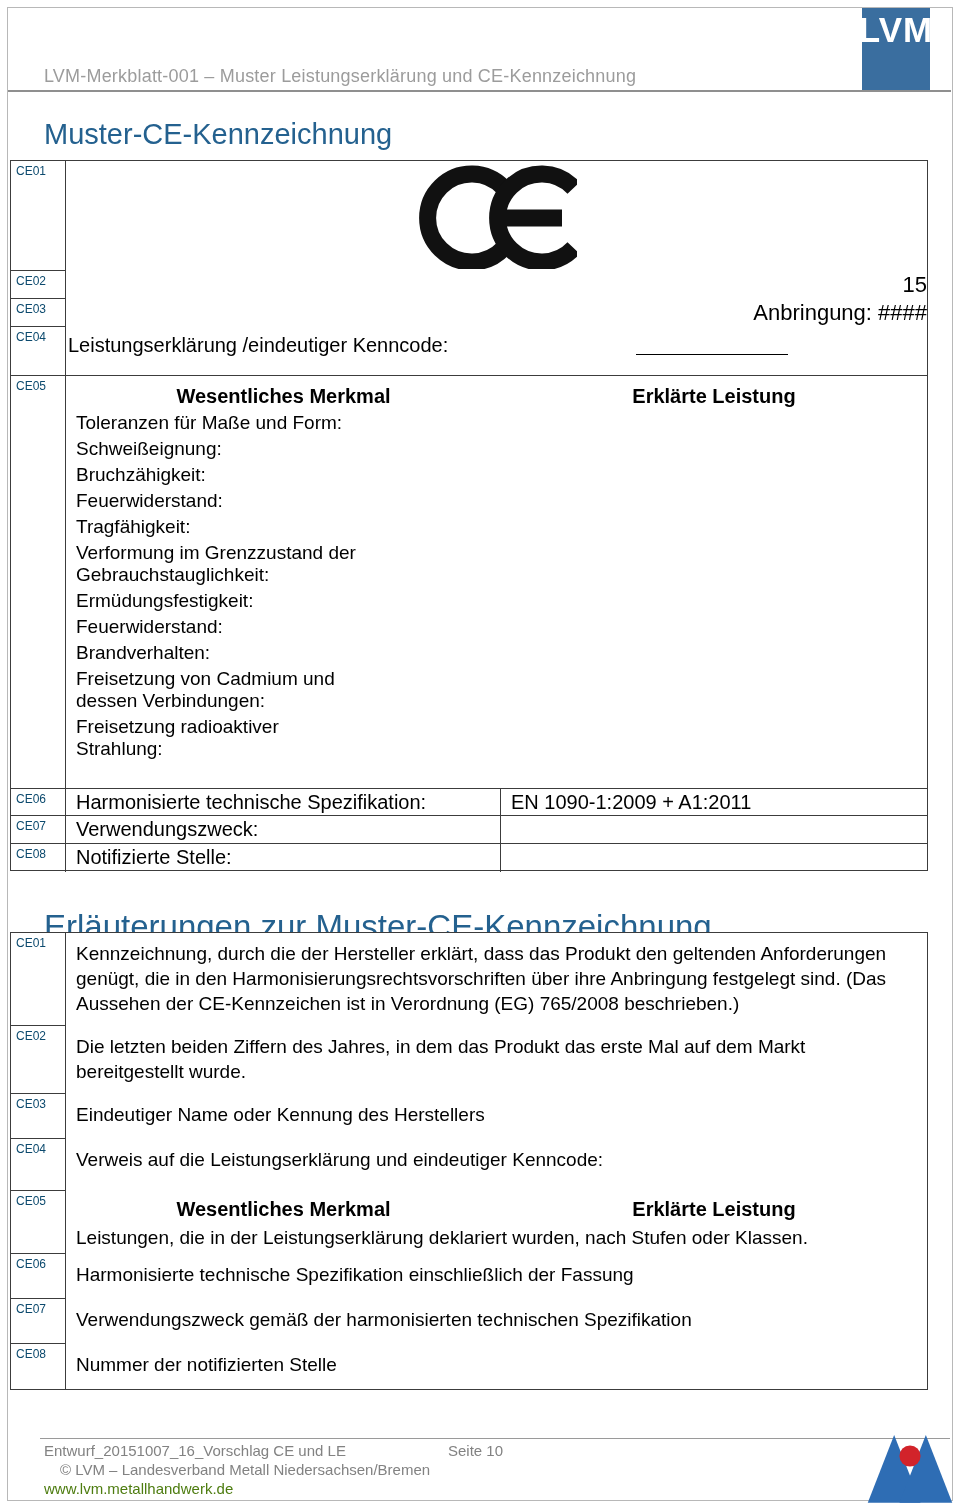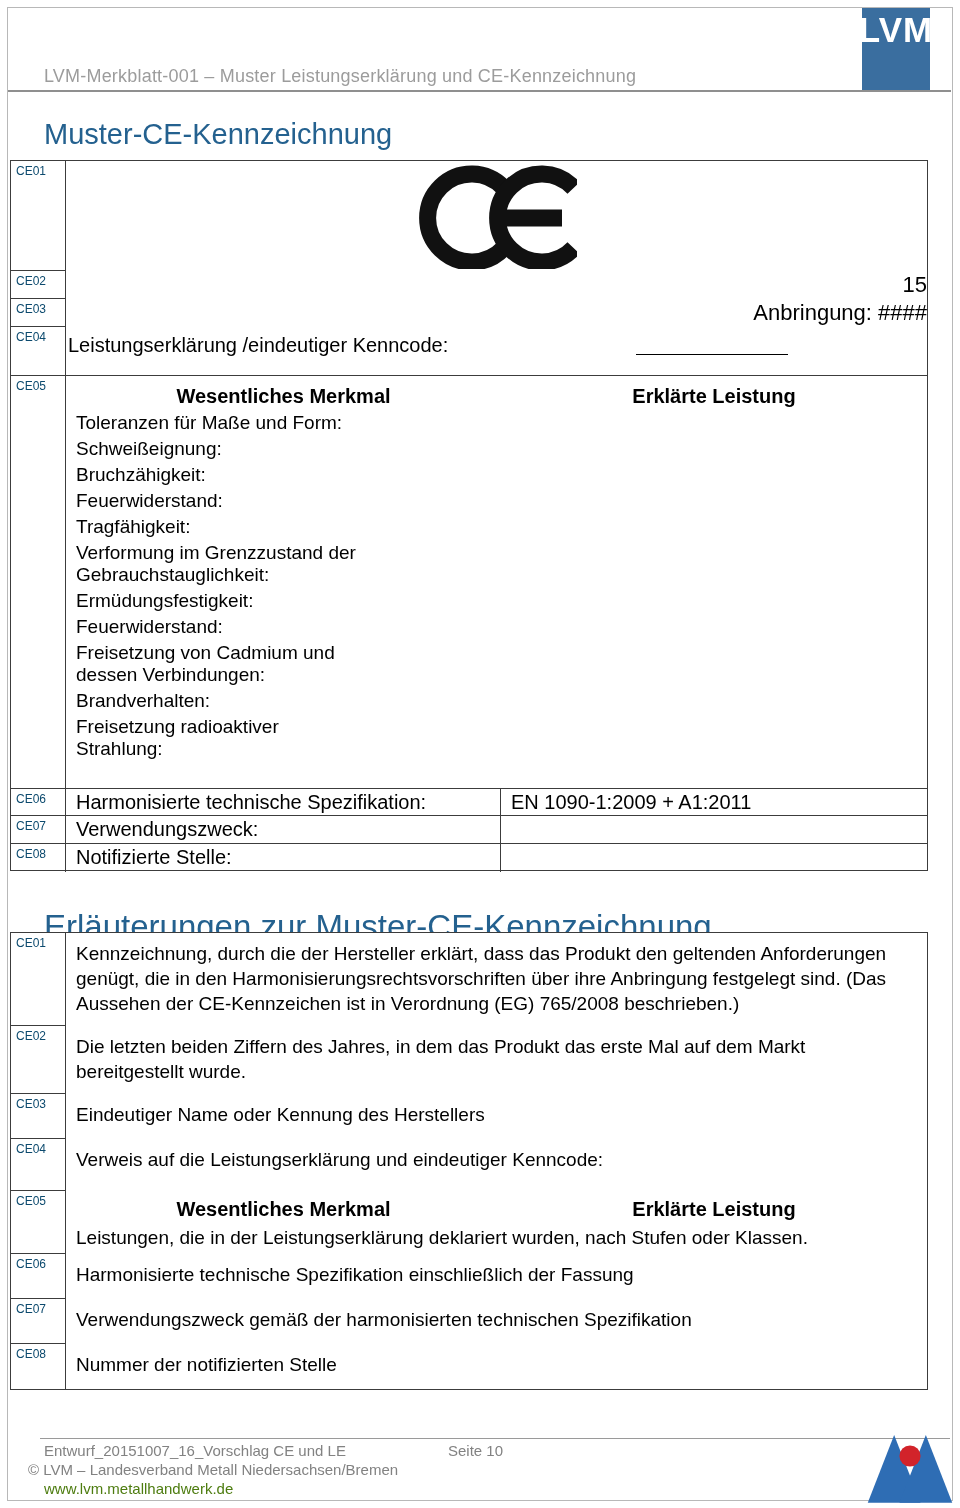--- a/index.html
+++ b/index.html
@@ -51,21 +51,21 @@
   .exp-text { padding:8px 12px 0 10px; font-size:19px; line-height:25px; }
   .exp-head { display:flex; padding-top:6px; }
   .exp-head .h-left  { width:435px; text-align:center; font-weight:bold; font-size:20px; line-height:24px; }
   .exp-head .h-right { flex:1; text-align:center; font-weight:bold; font-size:20px; line-height:24px; }
   .exp-sub { margin:4px 12px 0 10px; font-size:19px; line-height:25px; }
 
   
   .footer-rule { position:absolute; left:40px; right:10px; top:1438px; border-top:1px solid #9a9a9a; }
   .f-doc  { position:absolute; left:44px;  top:1442px; font-size:15px; color:#828282; }
   .f-page { position:absolute; left:448px; top:1442px; font-size:15px; color:#828282; }
-  .f-copy { position:absolute; left:28px;  top:1461px; font-size:15px; color:#828282; }
+  .f-copy { position:absolute; left:60px;  top:1461px; font-size:15px; color:#828282; }
   .f-web  { position:absolute; left:44px;  top:1480px; font-size:15px; color:#4d7c0f; }
   .f-logo { position:absolute; left:866px; top:1428px; width:88px; height:78px; }
 </style>
 </head>
 <body>
 
 <div class="page">
   <div class="page-frame"></div>
 
   <div class="doc-ref">LVM-Merkblatt-001 – Muster Leistungserklärung und CE-Kennzeichnung</div>
@@ -118,22 +118,22 @@
         </div>
         <div class="merkmal-list">
           <div class="mi">Toleranzen für Maße und Form:</div>
           <div class="mi">Schweißeignung:</div>
           <div class="mi">Bruchzähigkeit:</div>
           <div class="mi">Feuerwiderstand:</div>
           <div class="mi">Tragfähigkeit:</div>
           <div class="mi">Verformung im Grenzzustand der Gebrauchstauglichkeit:</div>
           <div class="mi">Ermüdungsfestigkeit:</div>
           <div class="mi">Feuerwiderstand:</div>
+          <div class="mi">Brandverhalten:</div>
           <div class="mi">Freisetzung von Cadmium und dessen Verbindungen:</div>
-          <div class="mi">Brandverhalten:</div>
           <div class="mi">Freisetzung radioaktiver Strahlung:</div>
         </div>
       </div>
     </div>
 
     <div class="trow rowbb" style="height:27px">
       <div class="lcell">CE06</div>
       <div class="ccell">
         <div class="split">
           <div class="sleft">Harmonisierte technische Spezifikation:</div>

